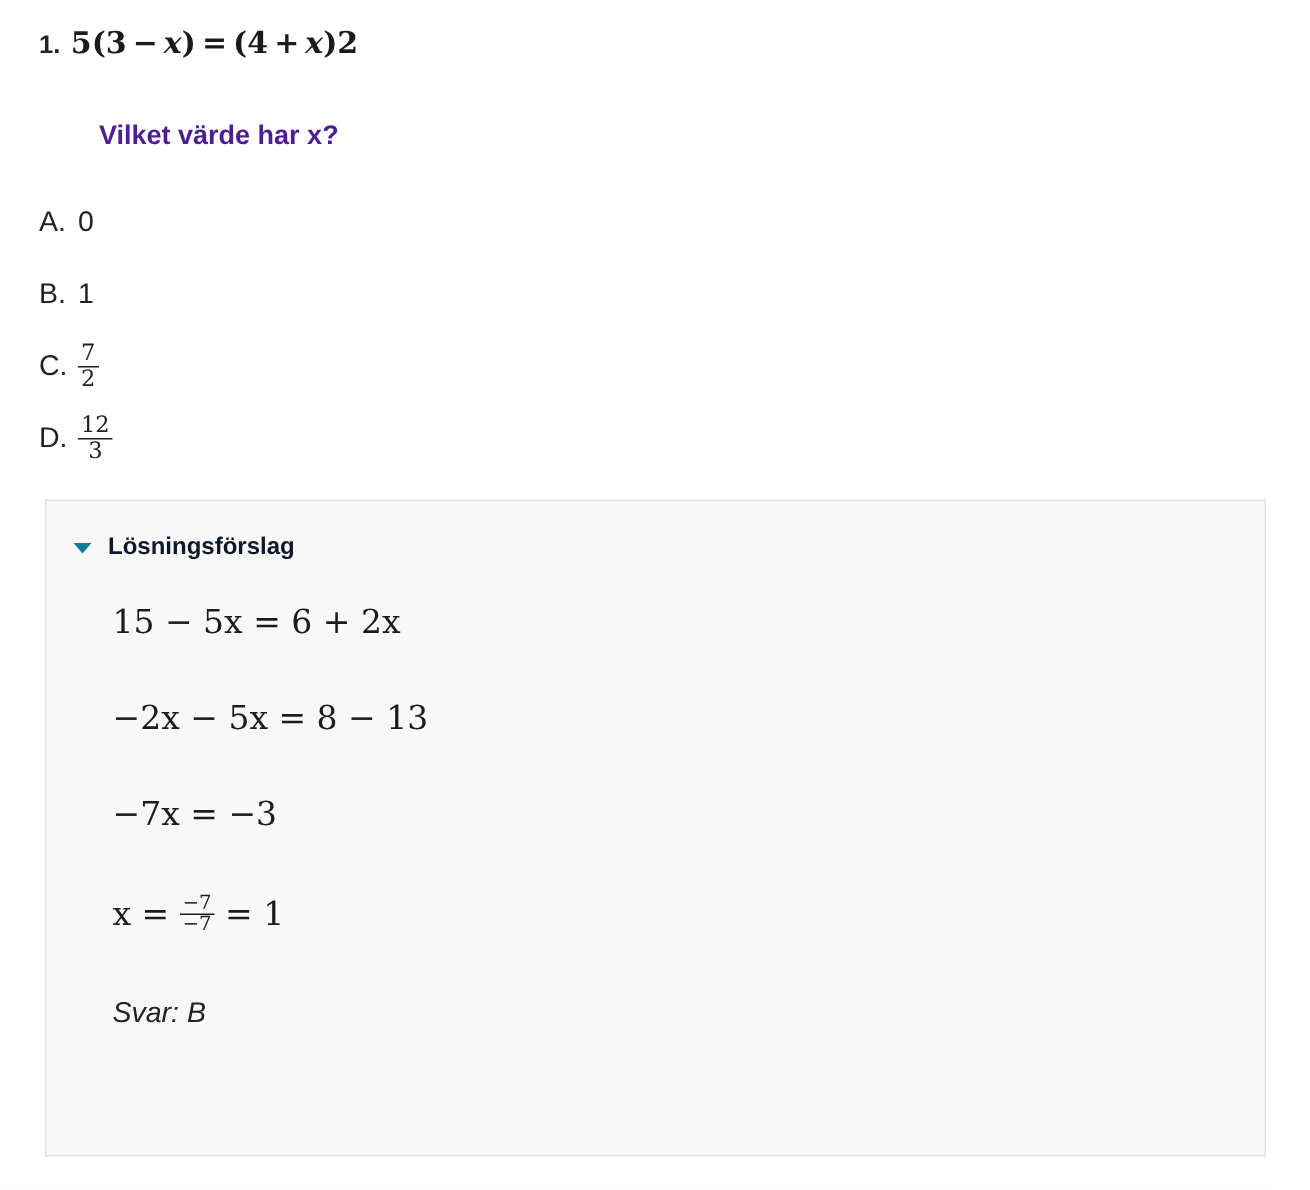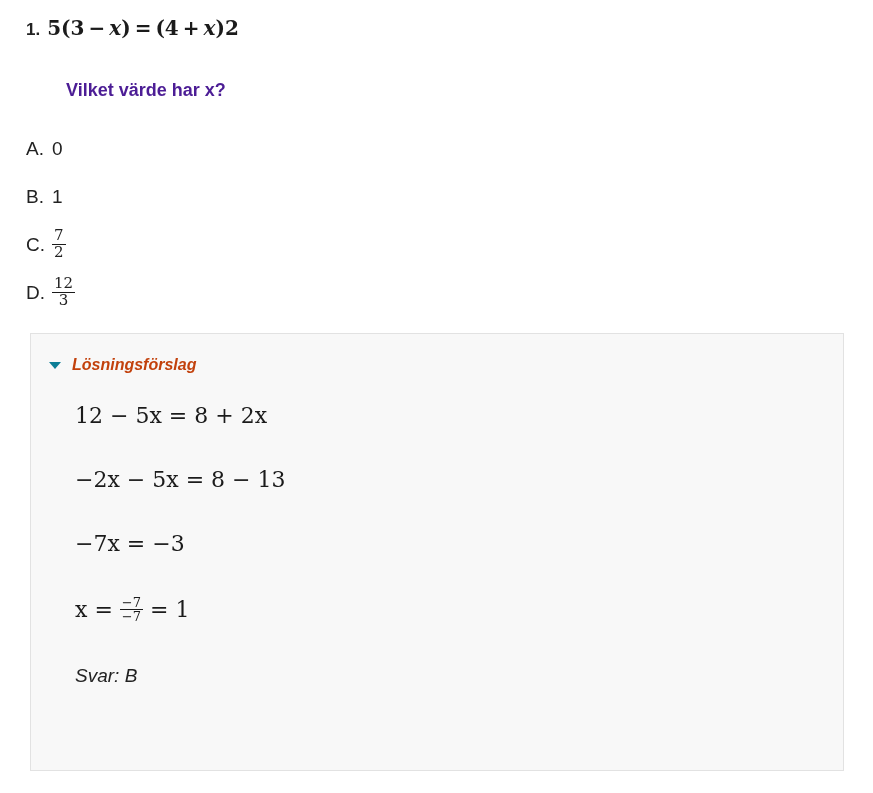--- a/index.html
+++ b/index.html
@@ -118,25 +118,24 @@
   }
   .caret {
     width: 0;
     height: 0;
     border-left: 6px solid transparent;
     border-right: 6px solid transparent;
     border-top: 7px solid #0d7e96;
     margin-right: 11px;
   }
   .solution-title {
-    color: #c2410c;
+    color: #0f172a;
     font-weight: bold;
     font-size: 16px;
     font-family: "Liberation Sans", sans-serif;
-    font-style: italic;
   }
   .solution-body {
     padding: 30px 0 0 44px;
   }
   .sol-line {
     font-family: "DejaVu Serif", serif;
     font-size: 22px;
     color: #1b1b1b;
     margin-bottom: 40px;
     line-height: 1.1;
@@ -196,21 +195,21 @@
 
   <div class="solution-panel">
 
     <div class="solution-header">
       <span class="caret"></span>
       <span class="solution-title">Lösningsförslag</span>
     </div>
 
     <div class="solution-body">
 
-      <div class="sol-line">12 − 5x = 8 + 2x</div>
+      <div class="sol-line">15 − 5x = 6 + 2x</div>
       <div class="sol-line">−2x − 5x = 8 − 13</div>
       <div class="sol-line">−7x = −3</div>
 
       <div class="sol-line nowrap">
         <span>x =</span>
         <span class="frac small">
           <span class="num">−7</span>
           <span class="den">−7</span>
         </span>
         <span>= 1</span>

